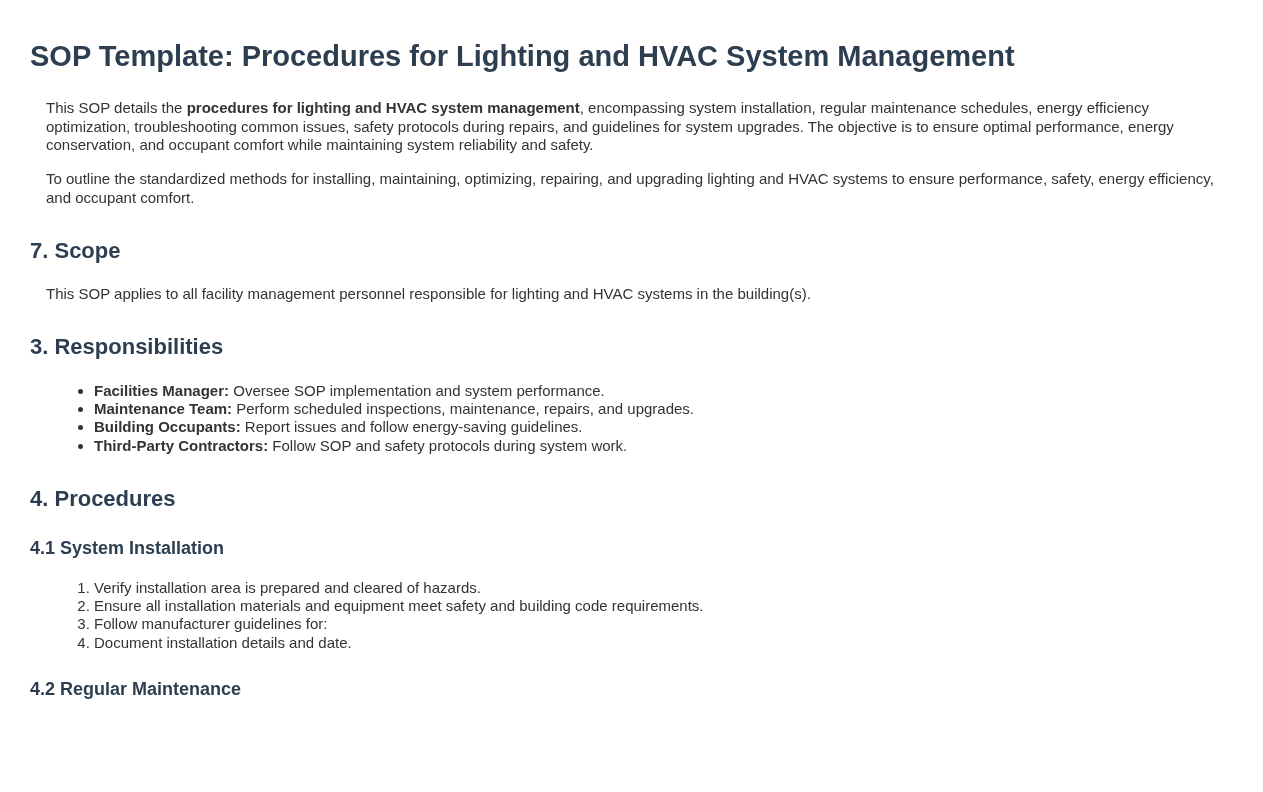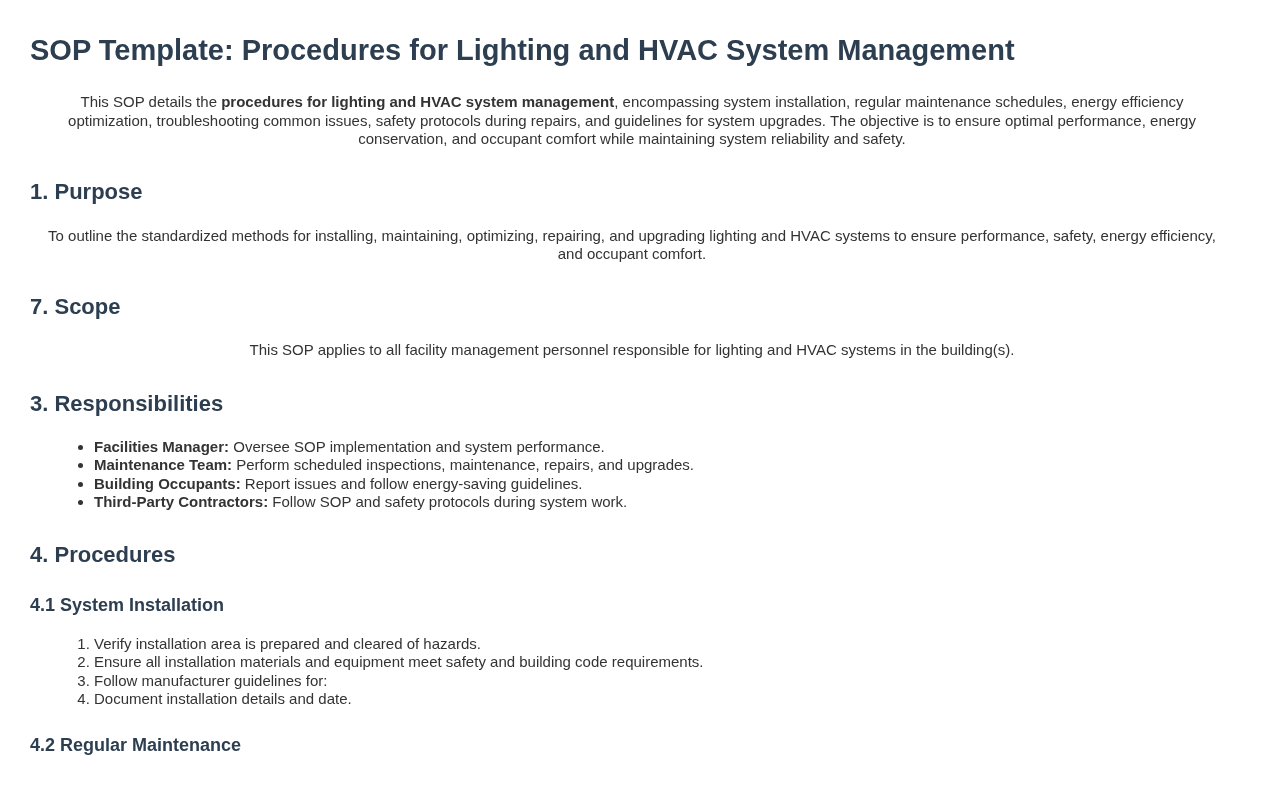--- a/index.html
+++ b/index.html
@@ -13,33 +13,33 @@
     padding:24px 29px 0 30px;
     background:var(--bg-color);
     color:var(--text-color);
     font-family:"Liberation Sans", sans-serif;
     font-size:15px;line-height:1.22;
     overflow:hidden;
   }
   h1{
     font-size:29px;line-height:1.15;font-weight:bold;
     color:var(--heading-color);
-    margin:10px 0 26px 0;
+    margin:16px 0 26px 0;
   }
   h2{
     font-size:22px;line-height:1.15;font-weight:bold;
     color:var(--heading-color);
     margin:31px 0 22px 0;
   }
   h3{
     font-size:18px;line-height:1.15;font-weight:bold;
     color:var(--heading-color);
     margin:27px 0 20px 0;
   }
-  p{margin:16px 16px;text-align:center;}
+  p{margin:16px 16px;}
   ul.bullets, ol.steps{
     margin:8px 0;
     padding-left:64px;
   }
   ul.bullets{list-style:disc;}
   ol.steps{list-style:decimal;}
   ul.substeps{
     list-style:circle;
     margin:0;
     padding-left:64px;
@@ -49,21 +49,20 @@
 </style>
 </head>
 <body>
 
 <main>
 
   <h1>SOP Template: Procedures for Lighting and HVAC System Management</h1>
 
   <p><span>This SOP details the </span><strong>procedures for lighting and HVAC system management</strong><span>, encompassing system installation, regular maintenance schedules, energy efficiency optimization, troubleshooting common issues, safety protocols during repairs, and guidelines for system upgrades. The objective is to ensure optimal performance, energy conservation, and occupant comfort while maintaining system reliability and safety.</span></p>
 
-  <h2>1. Purpose</h2>
   <p>To outline the standardized methods for installing, maintaining, optimizing, repairing, and upgrading lighting and HVAC systems to ensure performance, safety, energy efficiency, and occupant comfort.</p>
 
   <h2>7. Scope</h2>
   <p>This SOP applies to all facility management personnel responsible for lighting and HVAC systems in the building(s).</p>
 
   <h2>3. Responsibilities</h2>
   <ul class="bullets">
     <li><strong>Facilities Manager:</strong><span> Oversee SOP implementation and system performance.</span></li>
     <li><strong>Maintenance Team:</strong><span> Perform scheduled inspections, maintenance, repairs, and upgrades.</span></li>
     <li><strong>Building Occupants:</strong><span> Report issues and follow energy-saving guidelines.</span></li>

